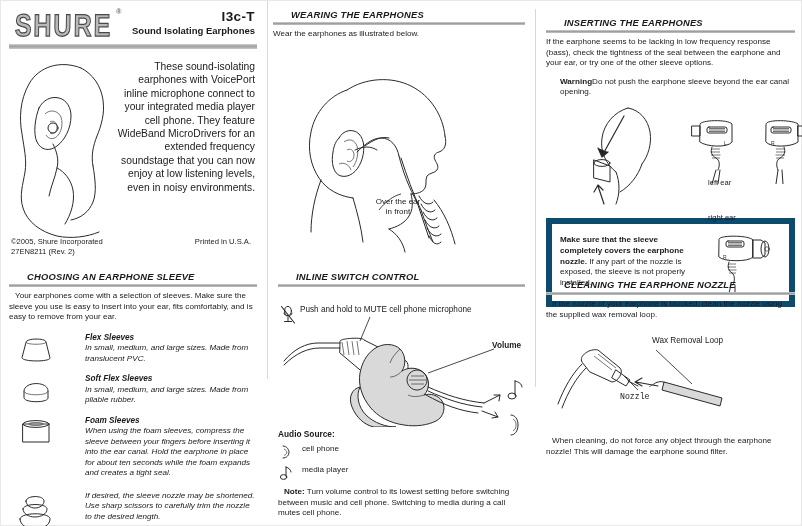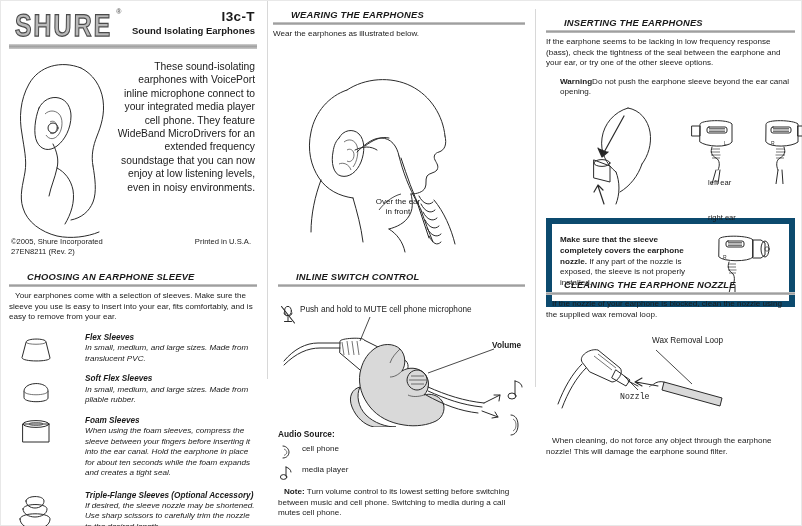--- a/index.html
+++ b/index.html
@@ -230,21 +230,20 @@
       <div class="sleeve-row" style="margin-top:11px;">
         <div class="sleeve-art">
           <svg width="46" height="52" viewBox="0 0 46 52">
             <path class="ln" d="M13 9 C13 3 31 3 31 9 C31 13 27 16 22 16 C17 16 13 13 13 9Z"></path>
             <path class="ln" d="M10 17 C10 11 34 11 34 17 C34 22 28 25 22 25 C16 25 10 22 10 17Z"></path>
             <path class="ln" d="M7 27 C7 20 37 20 37 27 C37 33 30 37 22 37 C14 37 7 33 7 27Z"></path>
             <path class="ln" d="M18 37 L18 49 L27 49 L27 37"></path>
           </svg>
         </div>
         <div class="sleeve-body">
-          <div class="sleeve-name">Triple-Flange Sleeves (Optional Accessory)</div>
           <div class="sleeve-desc">If desired, the sleeve nozzle may be shortened. Use sharp scissors to carefully trim the nozzle to the desired length.</div>
         </div>
       </div>
     </div>
   </div>
 
   <div class="col col-2">
 
     <div class="section" style="margin-top:2px;">
       <div class="sec-title">WEARING THE EARPHONES</div>

